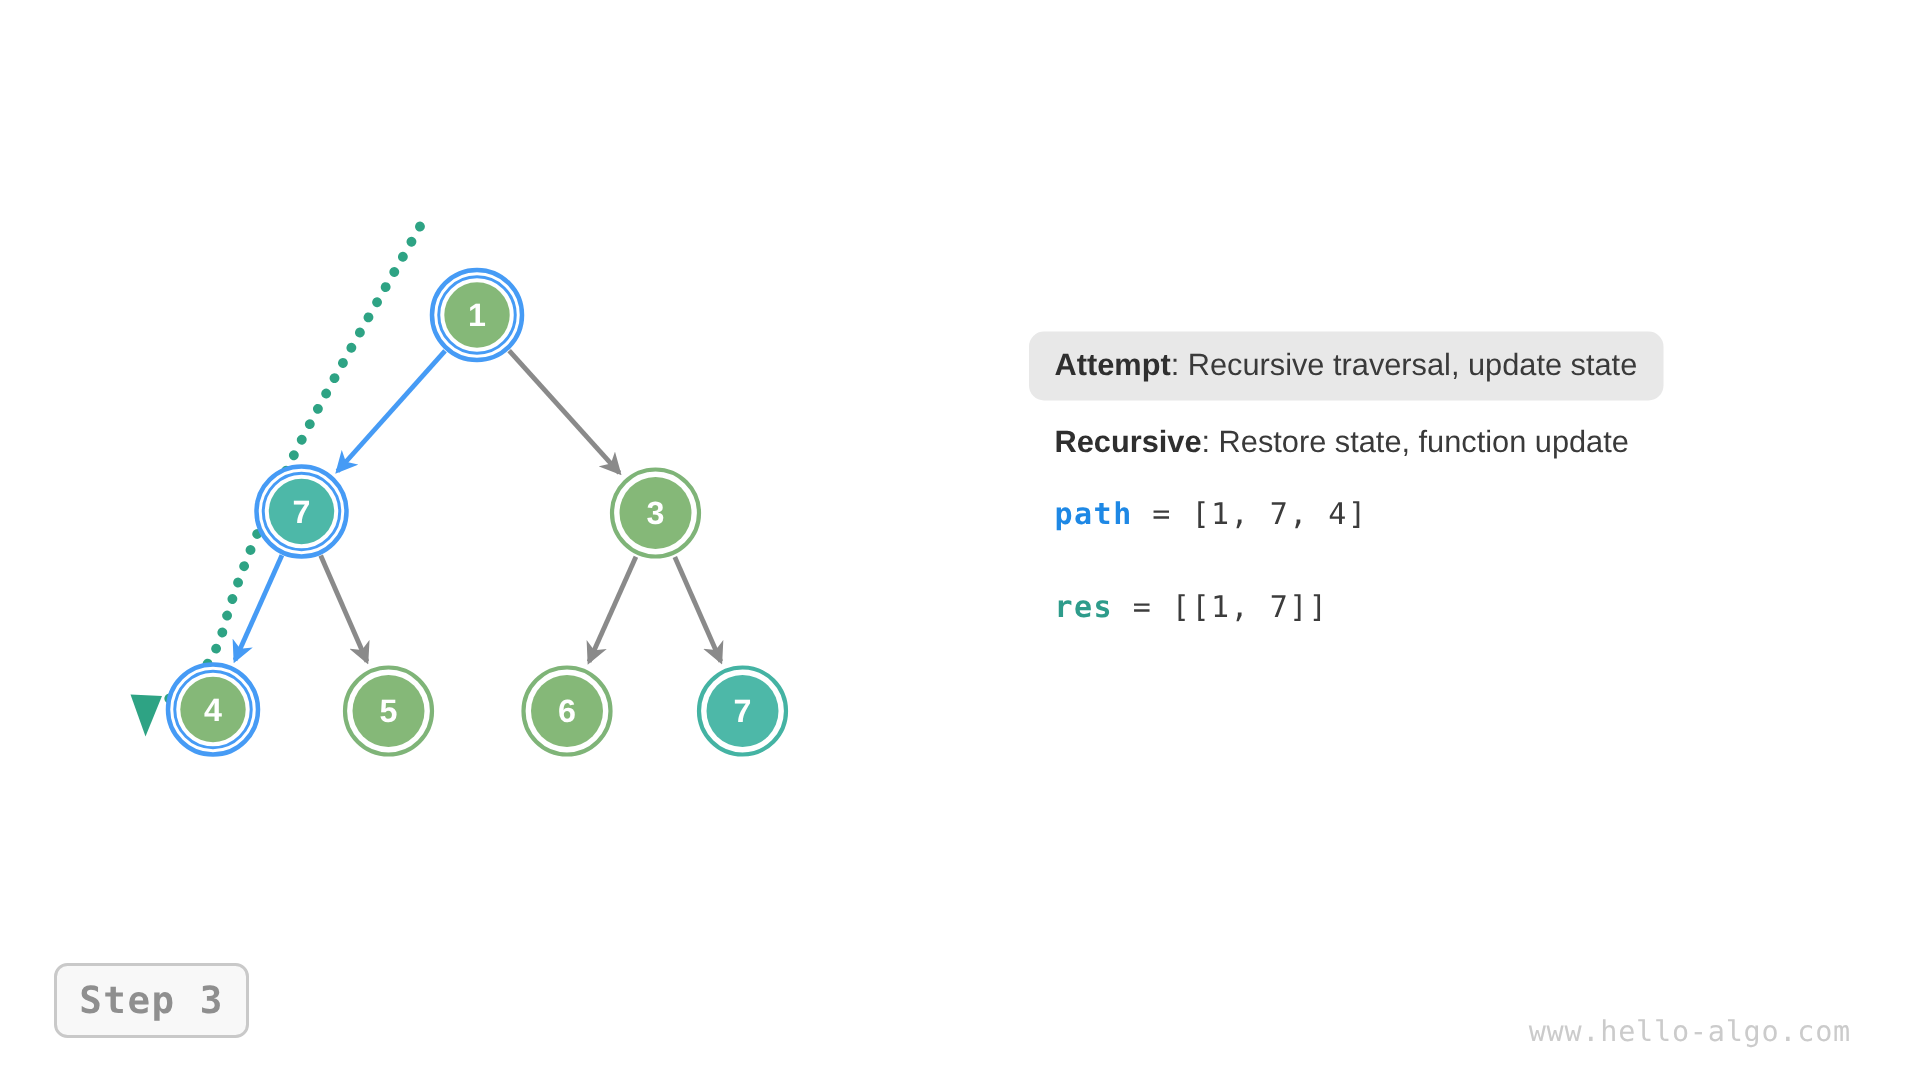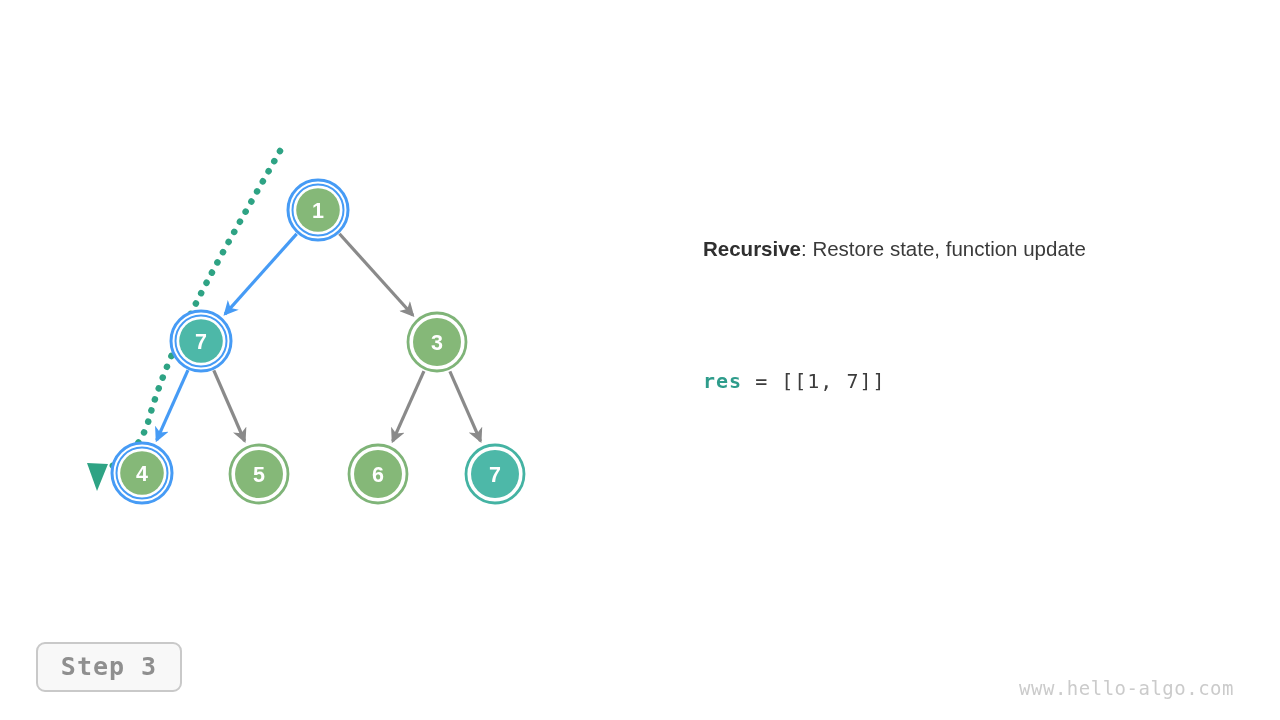--- a/index.html
+++ b/index.html
@@ -34,29 +34,29 @@
   }
   .code {
     margin-top: 23px;
     padding-left: 17px;
     font-family: "DejaVu Sans Mono", monospace;
     font-size: 20px;
     line-height: 24px;
     letter-spacing: 1px;
     color: #3c3c3c;
   }
-  .code.res-line { margin-top: 108px; }
+  .code.res-line { margin-top: 38px; }
   .kw-path { color: var(--path-keyword-blue); font-weight: bold; }
   .kw-res  { color: var(--res-keyword-teal);  font-weight: bold; }
 
   
   .step {
     position: absolute;
     left: 36px; top: 642px;
-    width: 146px; height: 50px;
+    width: 130px; height: 50px;
     box-sizing: border-box;
     border: 2px solid #c9c9c9;
     border-radius: 9px;
     background: #f8f8f8;
     color: #8f8f8f;
     font-family: "DejaVu Sans Mono", monospace;
     font-weight: bold;
     font-size: 25px;
     line-height: 46px;
     text-align: center;
@@ -129,22 +129,28 @@
         <text x="378" y="481.5" text-anchor="middle" font-family="&quot;Liberation Sans&quot;, sans-serif" font-size="21.5" font-weight="bold" fill="#ffffff">6</text>
       </g>
       <g>
         <circle cx="495" cy="474" r="29" fill="#ffffff" stroke="#44B3A3" stroke-width="2.8"></circle>
         <circle cx="495" cy="474" r="24" fill="#4DB8A8"></circle>
         <text x="495" y="481.5" text-anchor="middle" font-family="&quot;Liberation Sans&quot;, sans-serif" font-size="21.5" font-weight="bold" fill="#ffffff">7</text>
       </g>
     </svg>
 
   <div class="panel">
+    <div class="pill">
+      <b>Attempt</b><span>: Recursive traversal, update state</span>
+    </div>
     <div class="line">
       <b>Recursive</b><span>: Restore state, function update</span>
+    </div>
+    <div class="code">
+      <span class="kw-path">path</span><span> = [1, 7, 4]</span>
     </div>
     <div class="code res-line">
       <span class="kw-res">res</span><span> = [[1, 7]]</span>
     </div>
   </div>
 
   <div class="step">Step 3</div>
 
   <div class="watermark">www.hello-algo.com</div>
 

